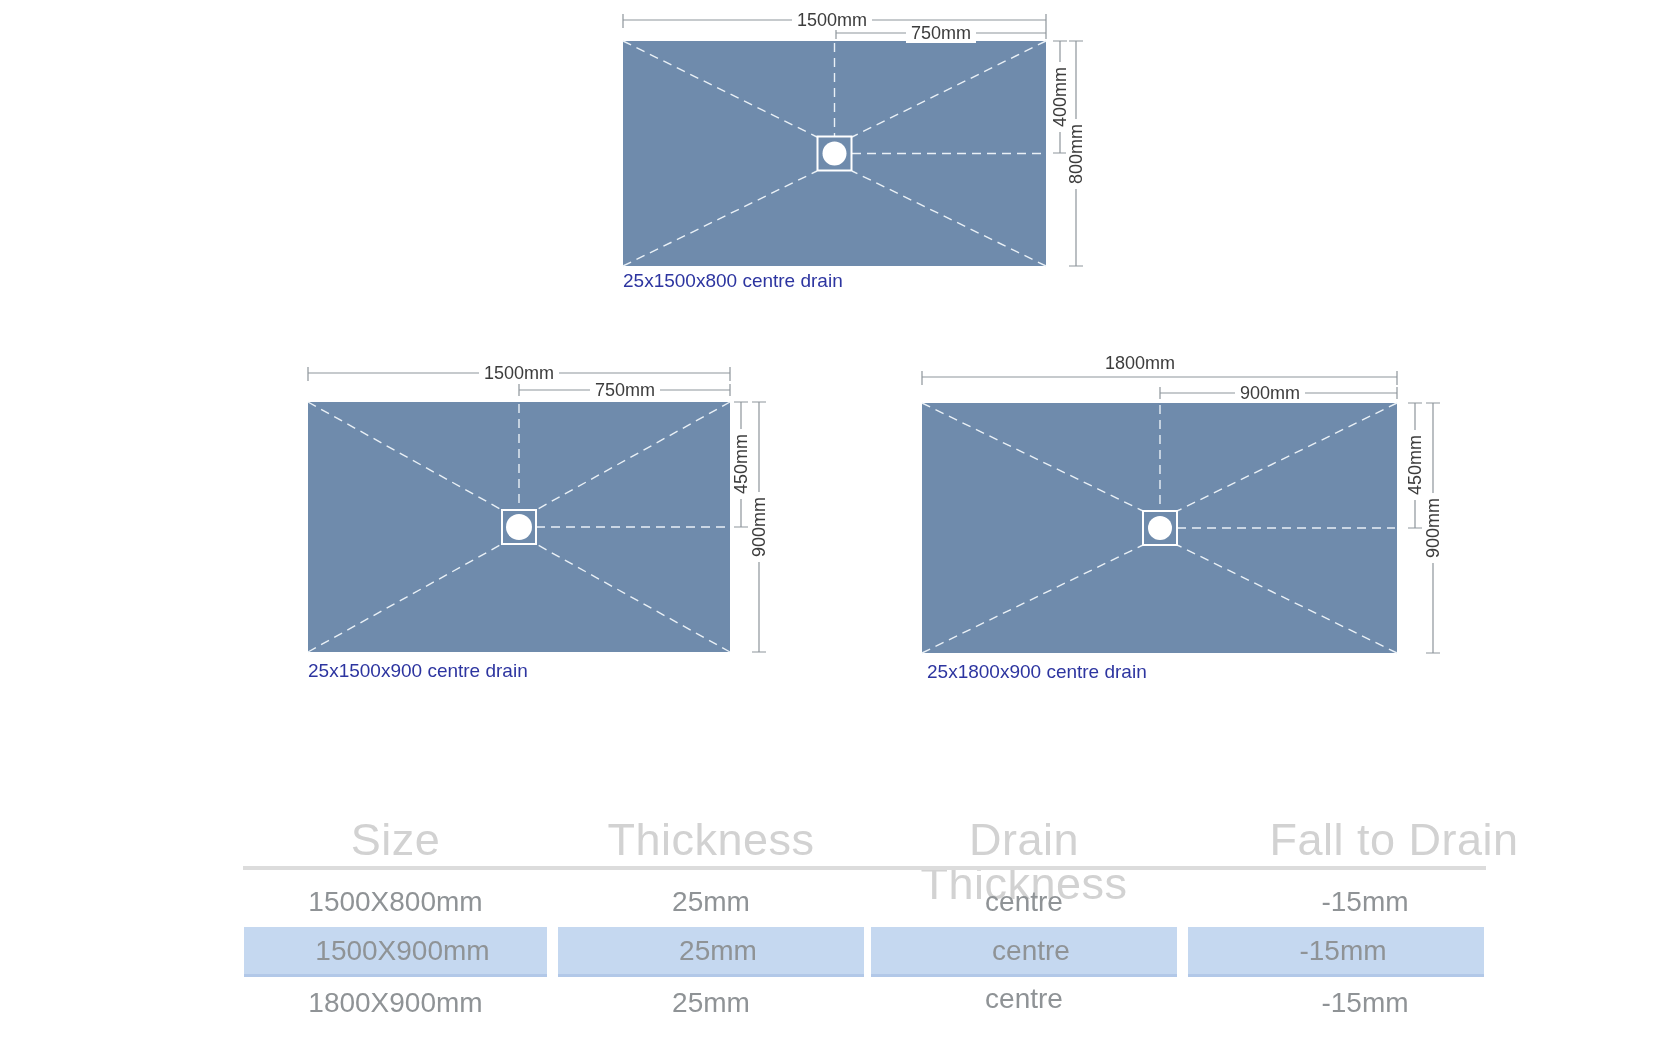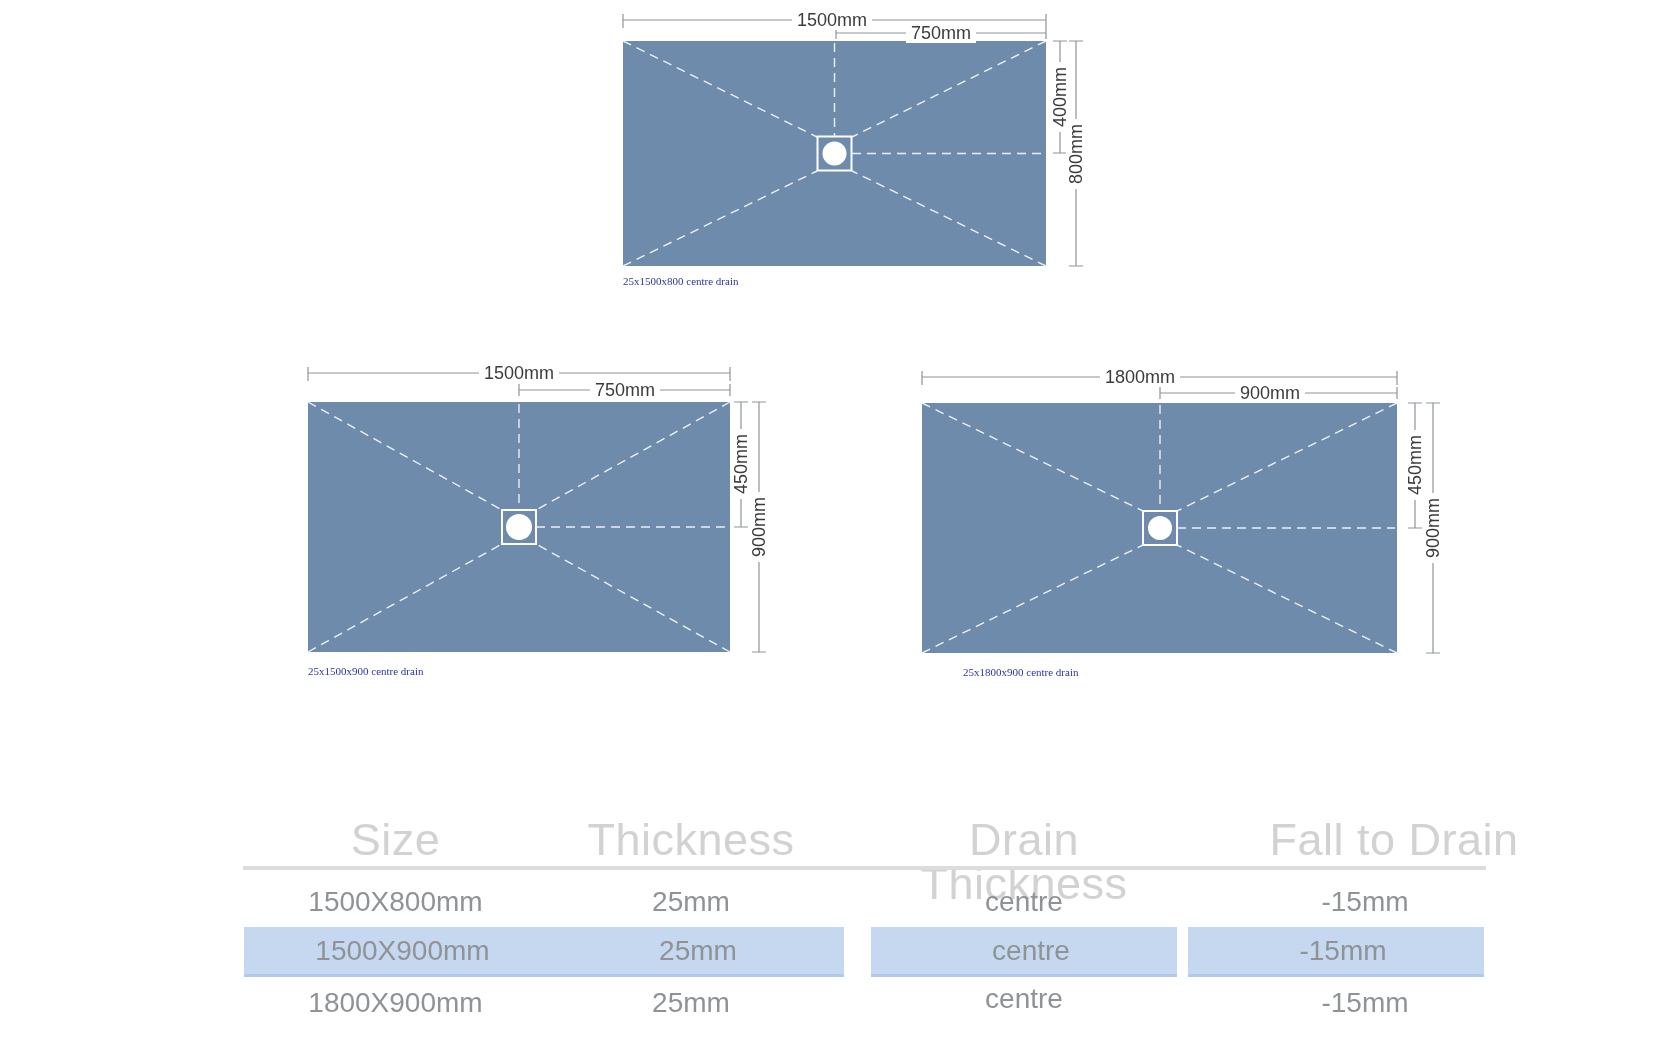--- a/index.html
+++ b/index.html
@@ -7,28 +7,28 @@
   .stage{position:relative;width:1548px;height:1038px;background:#fff;overflow:hidden;}
   svg{position:absolute;left:0;top:0;}
   .tray{fill:var(--tray-fill,#6F8BAC);}
   .dash{stroke:var(--dash-line,#E9F0F6);stroke-width:1.4;stroke-dasharray:9 6;fill:none;}
   .dim{stroke:var(--dim-line,#8E959B);stroke-width:1.2;fill:none;}
   .drainbox{fill:none;stroke:var(--drain-white,#FFFFFF);stroke-width:2;}
   .drainhole{fill:var(--drain-white,#FFFFFF);}
   .dimlabel{position:absolute;transform:translate(-50%,-50%);background:#fff;padding:0 5px;
     font-size:18px;line-height:20px;color:var(--dim-text,#3C3C3C);white-space:nowrap;}
   .dimlabel.rot{transform:translate(-50%,-50%) rotate(-90deg);}
-  .cap{position:absolute;font-size:11px;line-height:20px;color:var(--caption-text,#2D35A0);white-space:nowrap;font-family:Liberation Serif, serif;}
+  .cap{position:absolute;font-size:19px;line-height:20px;color:var(--caption-text,#2D35A0);white-space:nowrap;}
   .th{position:absolute;height:44px;line-height:44px;text-align:center;font-size:45px;font-weight:200;
     letter-spacing:.5px;color:var(--table-header-text,#D2D2D2);}
   .td{position:absolute;height:48px;line-height:48px;text-align:center;font-size:28px;font-weight:300;
     color:var(--table-row-text,#8F9396);box-sizing:border-box;}
   .td.hl{background:var(--row-highlight,#C5D8F0);height:50px;line-height:47px;
     border-bottom:3px solid var(--row-highlight-edge,#B2C8E8);}
-  .c1{left:244px;width:303px;} .c2{left:538px;width:306px;} .c3{left:871px;width:306px;}
+  .c1{left:244px;width:303px;} .c2{left:558px;width:306px;} .c3{left:871px;width:306px;}
   .c4{left:1188px;width:296px;padding-left:58px;}
   .r1{top:878px;} .r2{top:927px;padding-left:14px;} .r3{top:979px;}
   .divider{position:absolute;left:243px;top:866px;width:1243px;height:4px;
     background:var(--divider,#DCDCDC);}
 </style>
 </head>
 <body>
 
 <div class="stage">
 
@@ -61,25 +61,25 @@
   <div class="dimlabel rot" style="left:1060px;top:97px">400mm</div>
   <div class="dimlabel rot" style="left:1076px;top:154px">800mm</div>
   <div class="cap" style="left:623px;top:271px">25x1500x800 centre drain</div>
 
   <div class="dimlabel" style="left:519px;top:373px">1500mm</div>
   <div class="dimlabel" style="left:625px;top:390px">750mm</div>
   <div class="dimlabel rot" style="left:741px;top:464px">450mm</div>
   <div class="dimlabel rot" style="left:759px;top:527px">900mm</div>
   <div class="cap" style="left:308px;top:661px">25x1500x900 centre drain</div>
 
-  <div class="dimlabel" style="left:1140px;top:377px">1800mm</div>
+  <div class="dimlabel" style="left:1140px;top:363px">1800mm</div>
   <div class="dimlabel" style="left:1270px;top:393px">900mm</div>
   <div class="dimlabel rot" style="left:1415px;top:465px">450mm</div>
   <div class="dimlabel rot" style="left:1433px;top:528px">900mm</div>
-  <div class="cap" style="left:963px;top:662px">25x1800x900 centre drain</div>
+  <div class="cap" style="left:927px;top:662px">25x1800x900 centre drain</div>
 
   <div>
     <div class="th c1" style="top:818px">Size</div>
     <div class="th c2" style="top:818px">Thickness</div>
     <div class="th c3" style="top:818px">Drain Thickness</div>
     <div class="th c4" style="top:818px">Fall to Drain</div>
     <div class="divider"></div>
 
     <div class="td c1 r1">1500X800mm</div>
     <div class="td c2 r1">25mm</div>

